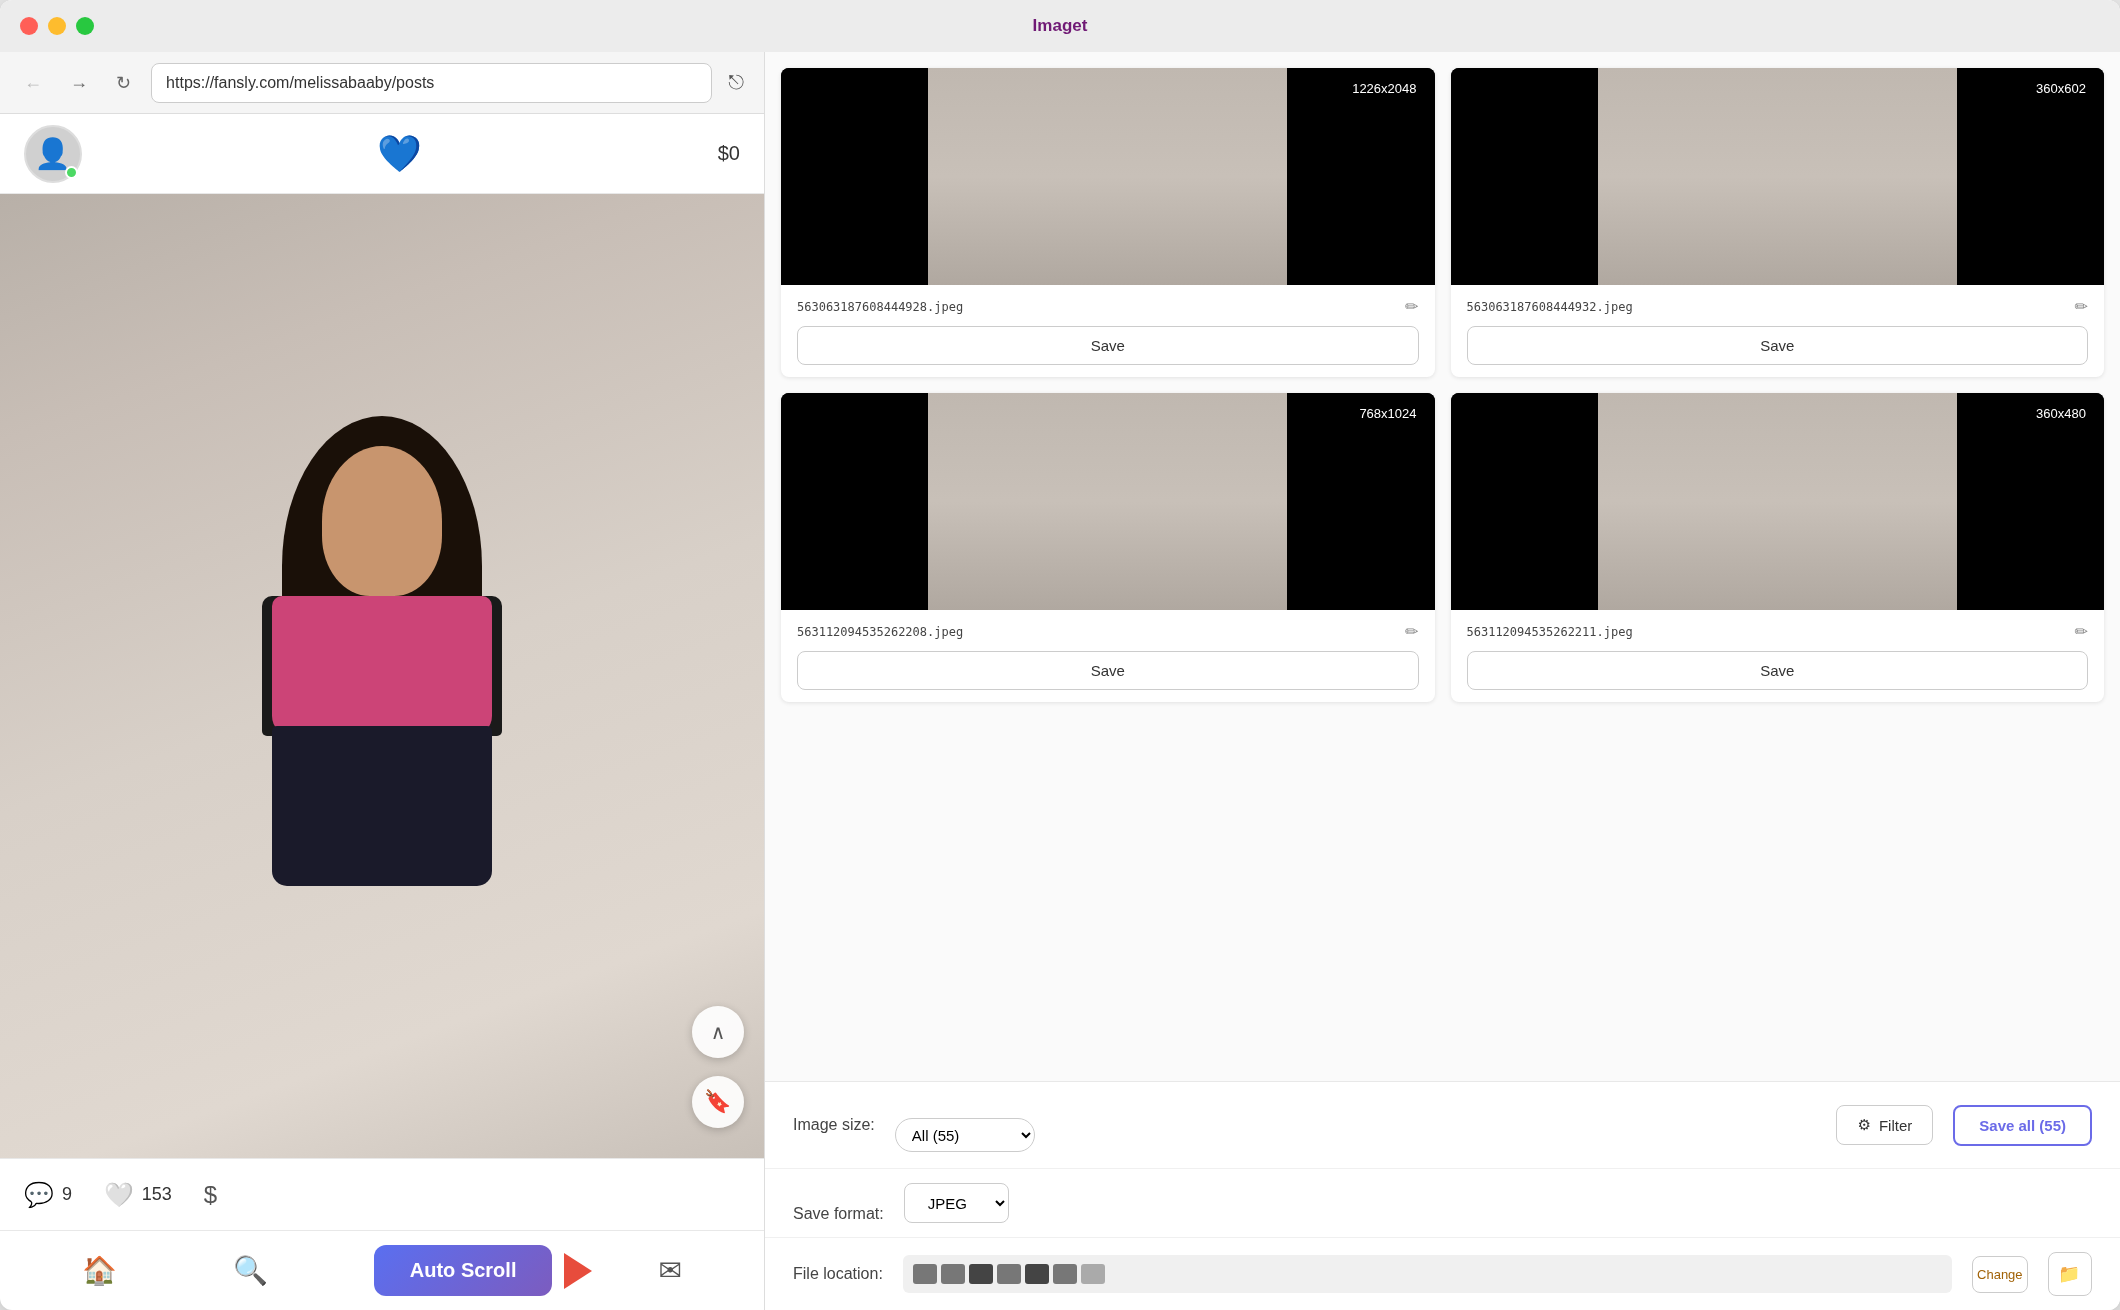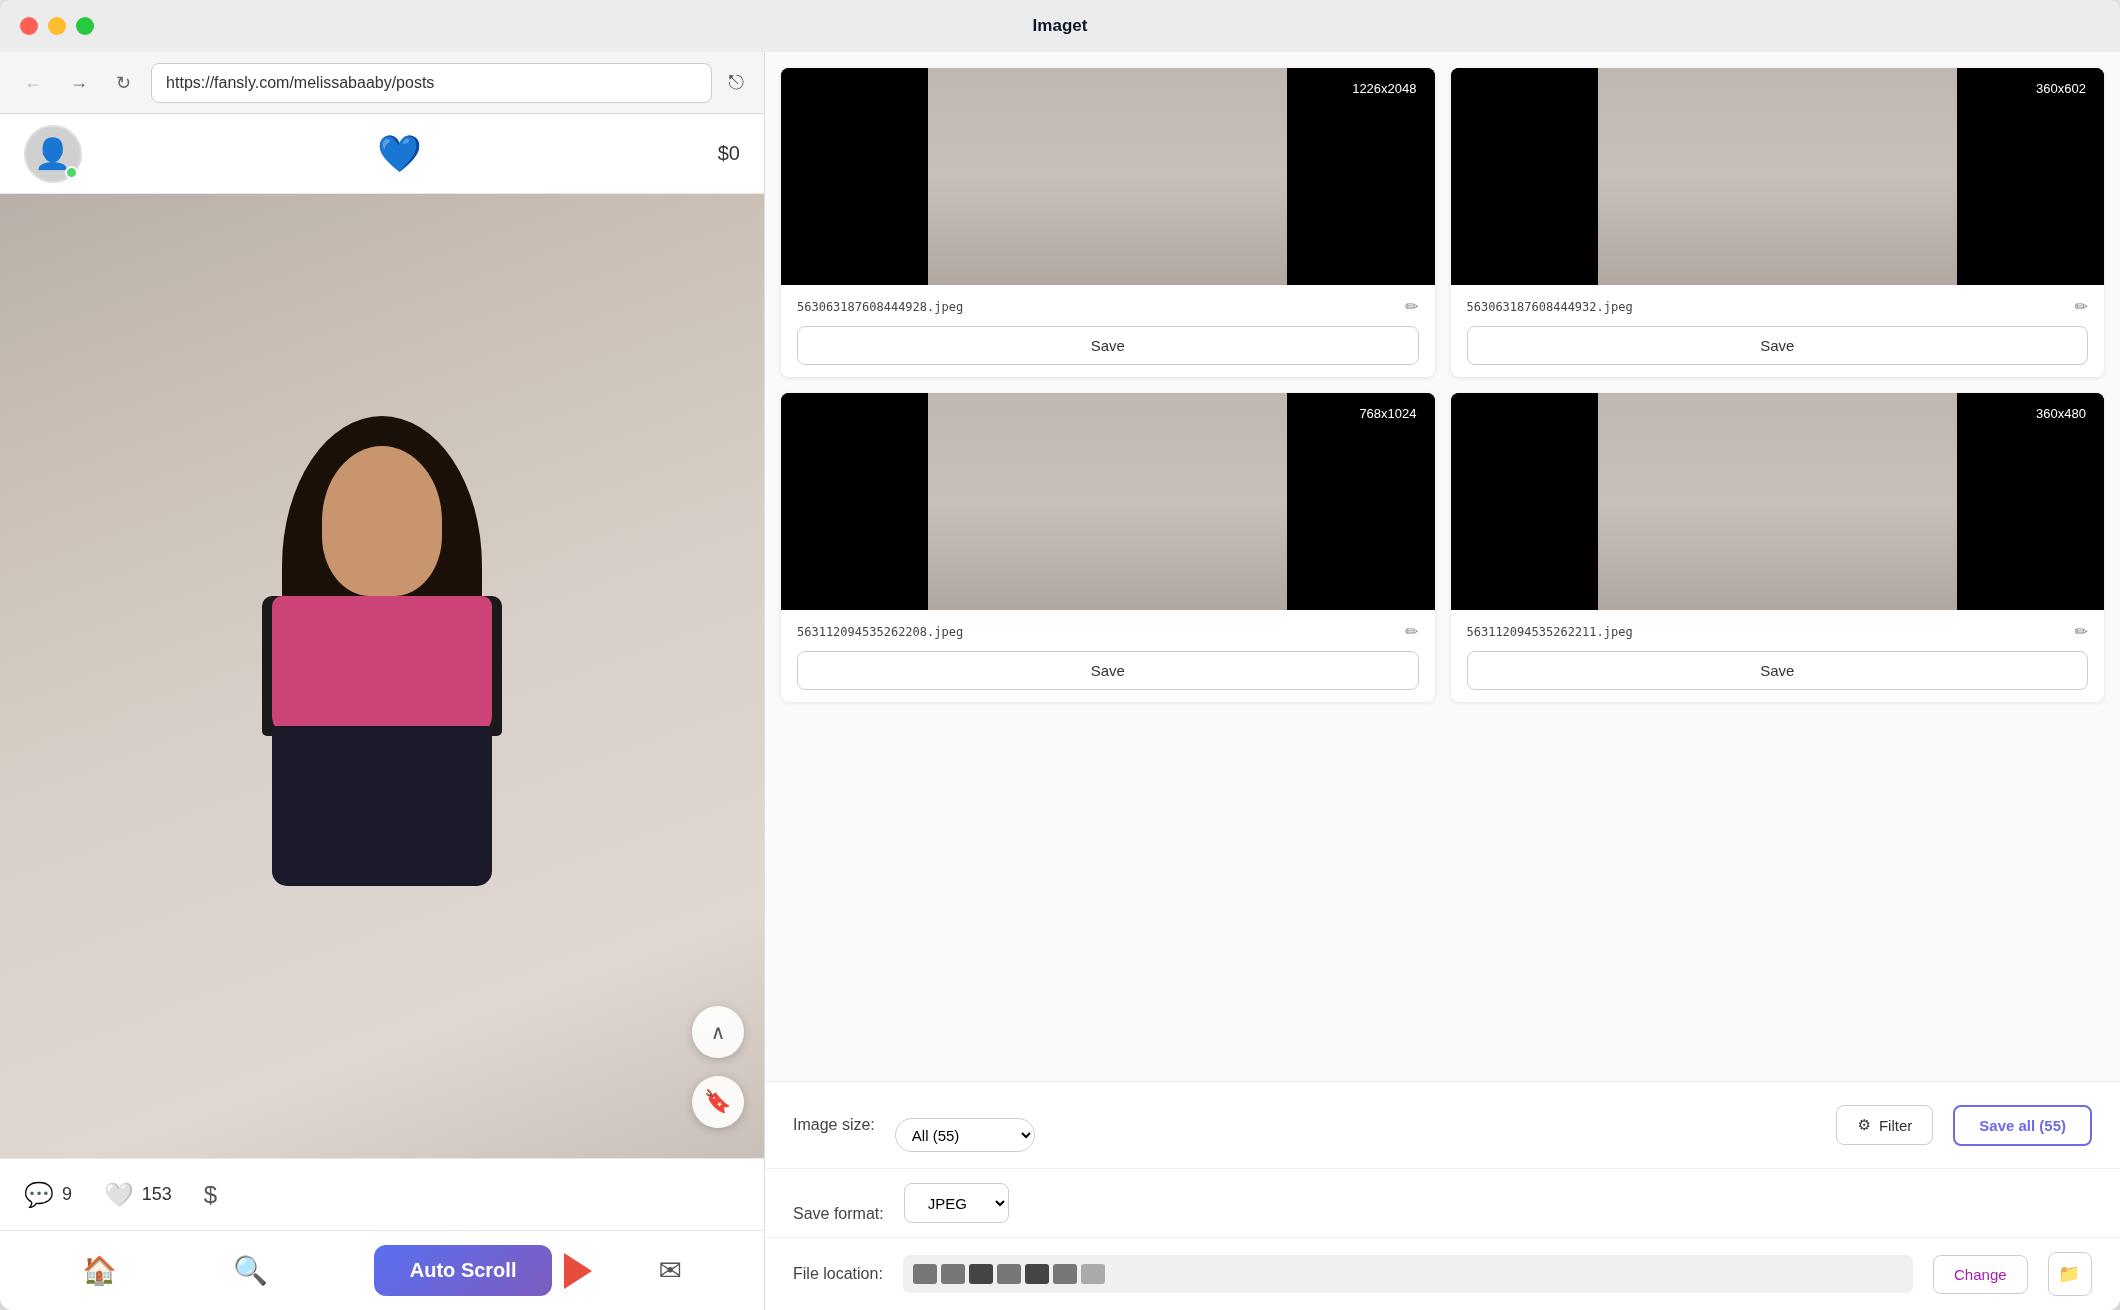--- a/index.html
+++ b/index.html
@@ -45,21 +45,21 @@
       height: 18px;
       border-radius: 50%;
     }
     .tl-red { background: #ff5f57; }
     .tl-yellow { background: #febc2e; }
     .tl-green { background: #28c840; }
 
     .window-title {
       font-size: 17px;
       font-weight: 600;
-      color: #0f172a;
+      color: #701a75;
     }
 
     
     .main-area {
       display: flex;
       flex: 1;
       overflow: hidden;
     }
 
     
@@ -503,27 +503,27 @@
       background: #888;
       border-radius: 3px;
       flex-shrink: 0;
     }
 
     .path-segment.dark { background: #444; }
     .path-segment.medium { background: #777; }
     .path-segment.light { background: #aaa; }
 
     .change-btn {
-      padding: 10px 20px;
+      padding: 10px 4px;
       border: 1.5px solid #ccc;
       border-radius: 8px;
       background: #fff;
-      font-size: 15px;
-      cursor: pointer;
-      color: #a21caf;
+      font-size: 13px;
+      cursor: pointer;
+      color: #a16207;
     }
 
     .folder-btn {
       padding: 10px;
       border: 1.5px solid #ccc;
       border-radius: 8px;
       background: #fff;
       font-size: 18px;
       cursor: pointer;
       color: #555;

